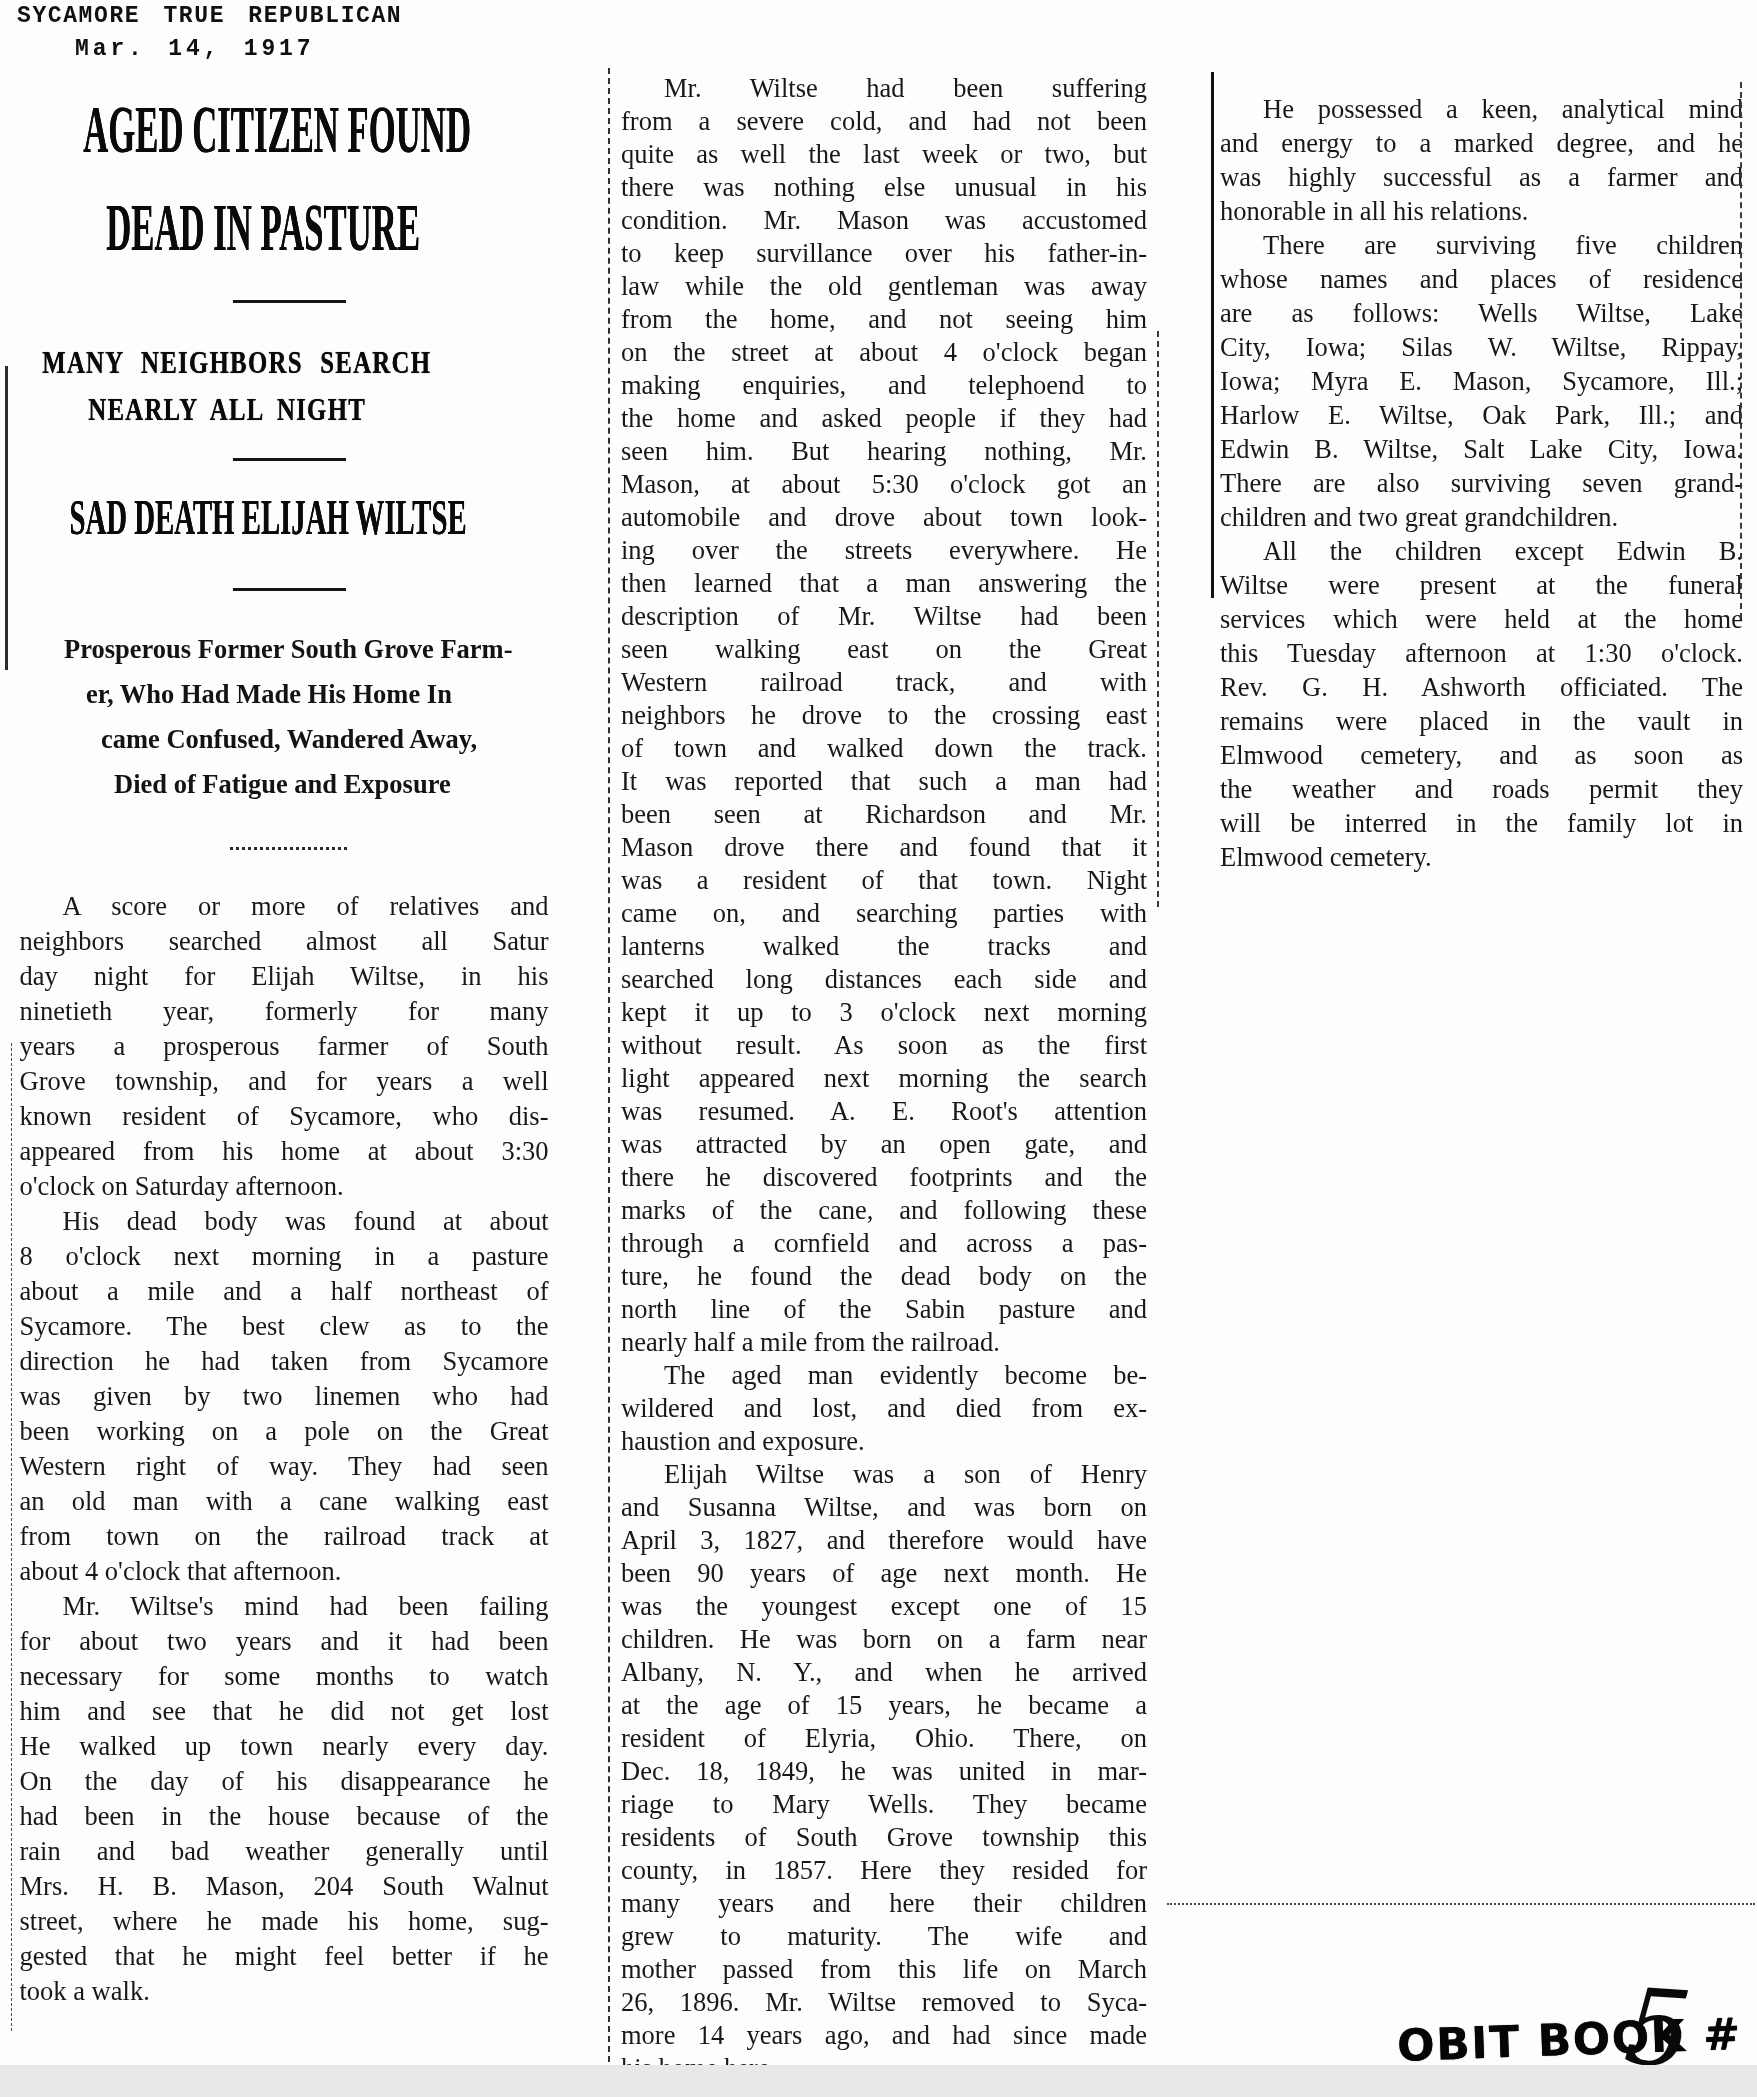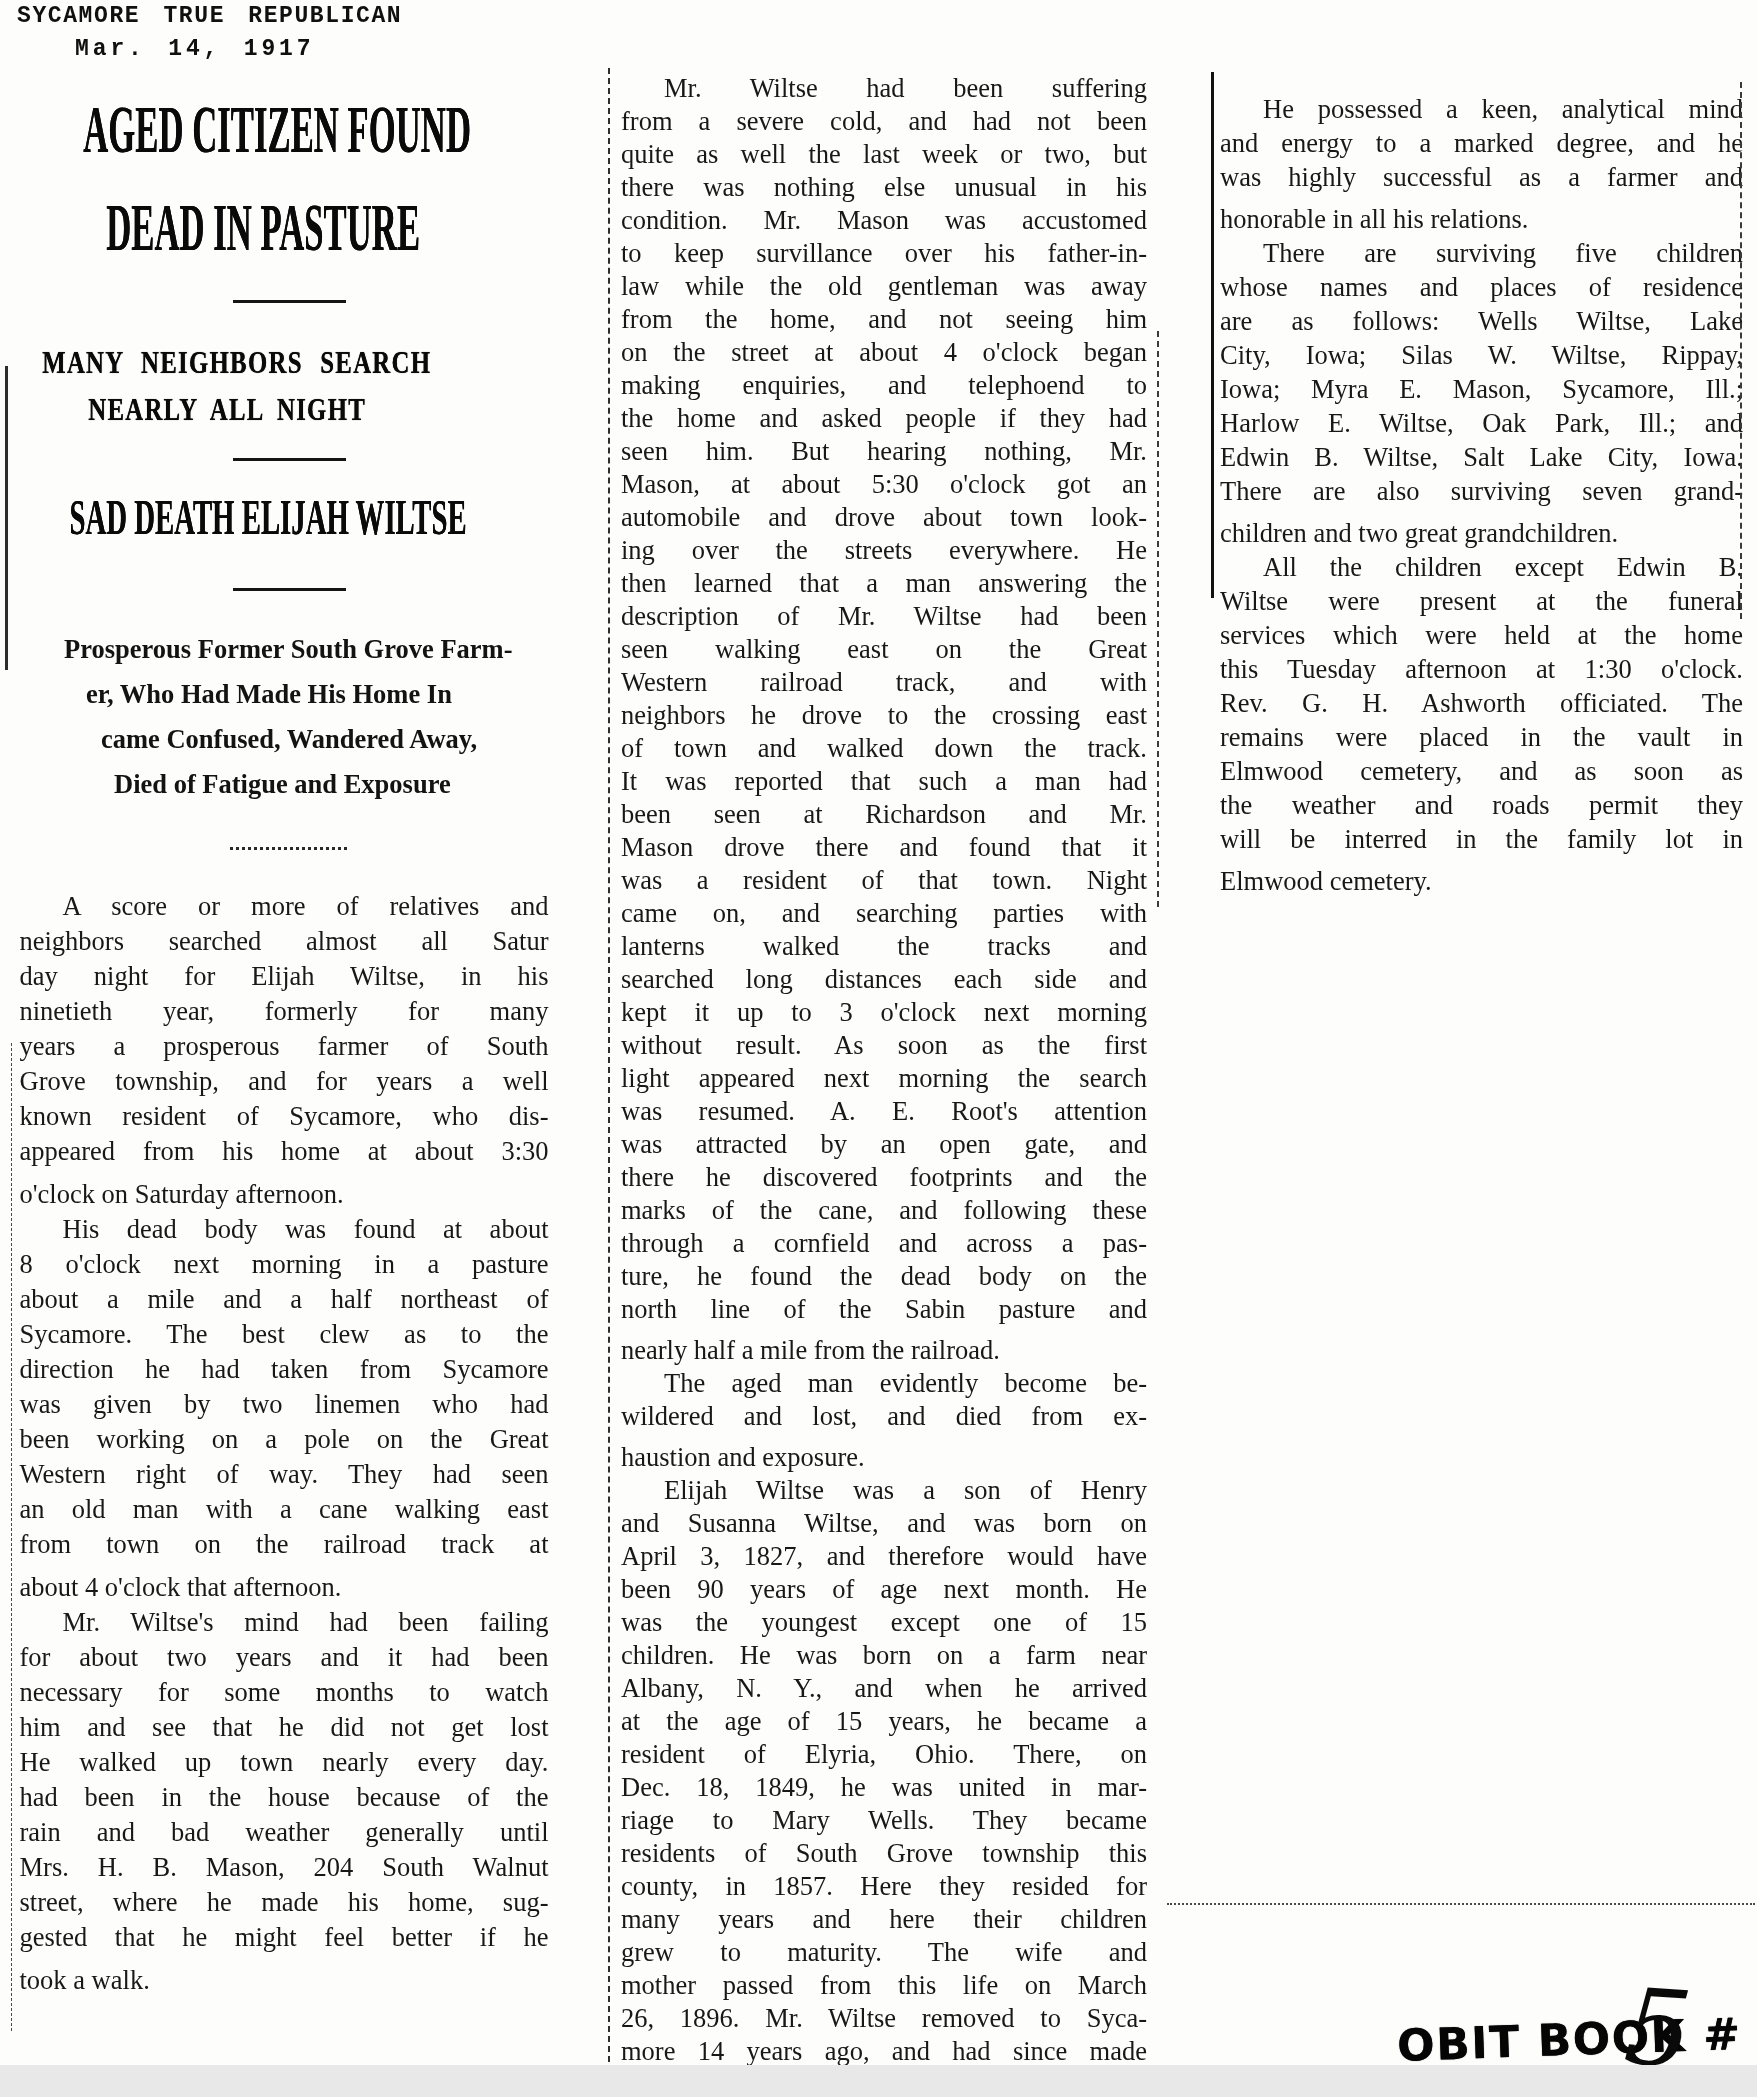--- a/index.html
+++ b/index.html
@@ -48,21 +48,21 @@
   .deck .ln:nth-child(3){padding-left:37px;}
   .deck .ln:nth-child(4){padding-left:50px;}
   .deck .ln:nth-child(5){padding-left:65px;}
   
   .bodycol{position:absolute;font-size:26.5px;color:#181818;}
   .bodycol .bl{
     white-space:nowrap;
     text-align:justify;text-align-last:justify;
   }
   .bodycol .bl.first{text-indent:43px;}
-  .bodycol .bl.last{text-align-last:left;margin-top:8px;}
+  .bodycol .bl.last{text-align-last:left;}
   .col-left{left:19.5px;top:889px;width:529px;line-height:35px;}
   .col-middle{left:621px;top:72px;width:526px;line-height:33px;}
   .col-right{left:1220px;top:92px;width:523px;line-height:34px;}
   
   .vrule{position:absolute;width:0;}
   .vr-mid{left:608px;top:68px;height:2024px;border-left:2.3px dashed #2e2e2e;}
   .vr-right-solid{left:1211px;top:72px;height:526px;border-left:3.1px solid #111;}
   .vr-right-dash{left:1157px;top:331px;height:576px;border-left:2.3px dashed #3a3a3a;}
   .vr-edge{left:1740px;top:82px;height:537px;border-left:2.3px dashed #3a3a3a;}
   .vr-left-frag{left:4.7px;top:366px;height:304px;border-left:3.1px solid #2c2c2c;}
@@ -133,20 +133,21 @@
       <div class="bl">been working on a pole on the Great</div>
       <div class="bl">Western right of way. They had seen</div>
       <div class="bl">an old man with a cane walking east</div>
       <div class="bl">from town on the railroad track at</div>
       <div class="bl last">about 4 o'clock that afternoon.</div>
       <div class="bl first">Mr. Wiltse's mind had been failing</div>
       <div class="bl">for about two years and it had been</div>
       <div class="bl">necessary for some months to watch</div>
       <div class="bl">him and see that he did not get lost</div>
       <div class="bl">He walked up town nearly every day.</div>
+      <div class="bl">On the day of his disappearance he</div>
       <div class="bl">had been in the house because of the</div>
       <div class="bl">rain and bad weather generally until</div>
       <div class="bl">Mrs. H. B. Mason, 204 South Walnut</div>
       <div class="bl">street, where he made his home, sug-</div>
       <div class="bl">gested that he might feel better if he</div>
       <div class="bl last">took a walk.</div>
     </div>
   <div class="bodycol col-middle">
       <div class="bl first">Mr. Wiltse had been suffering</div>
       <div class="bl">from a severe cold, and had not been</div>

